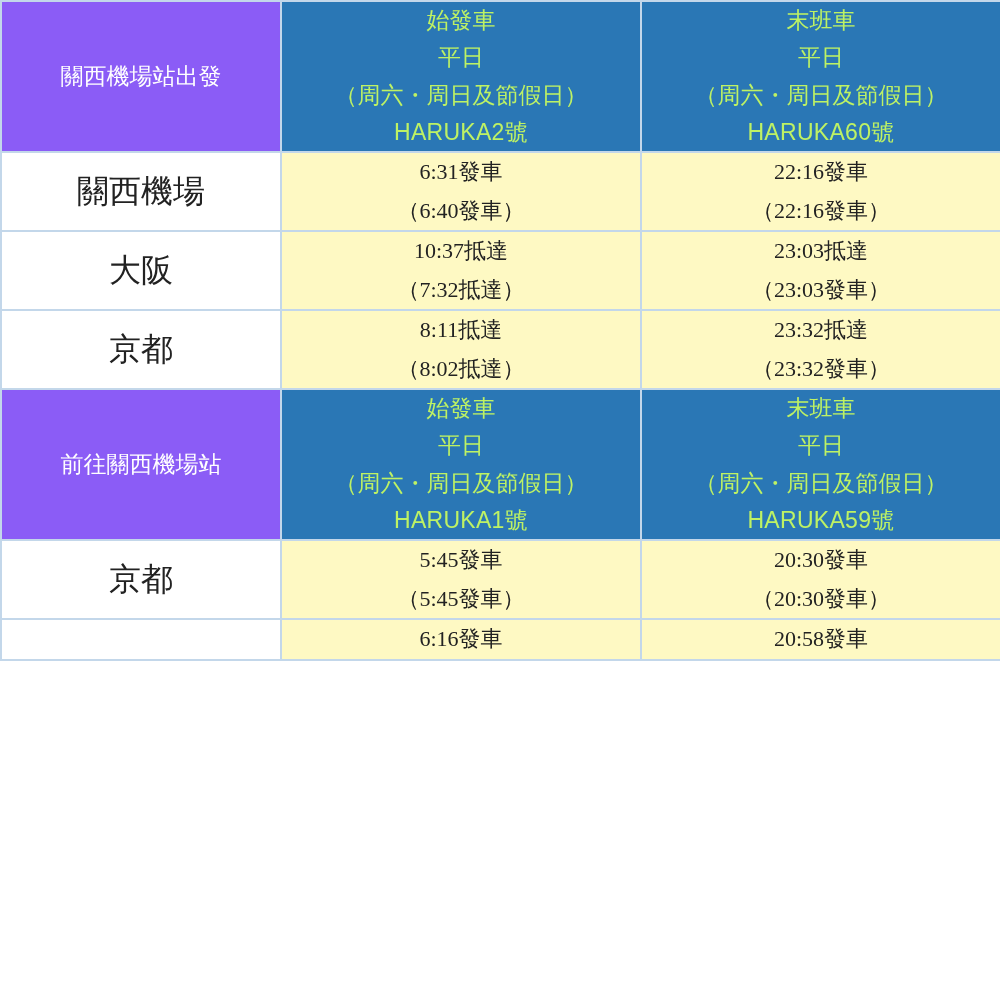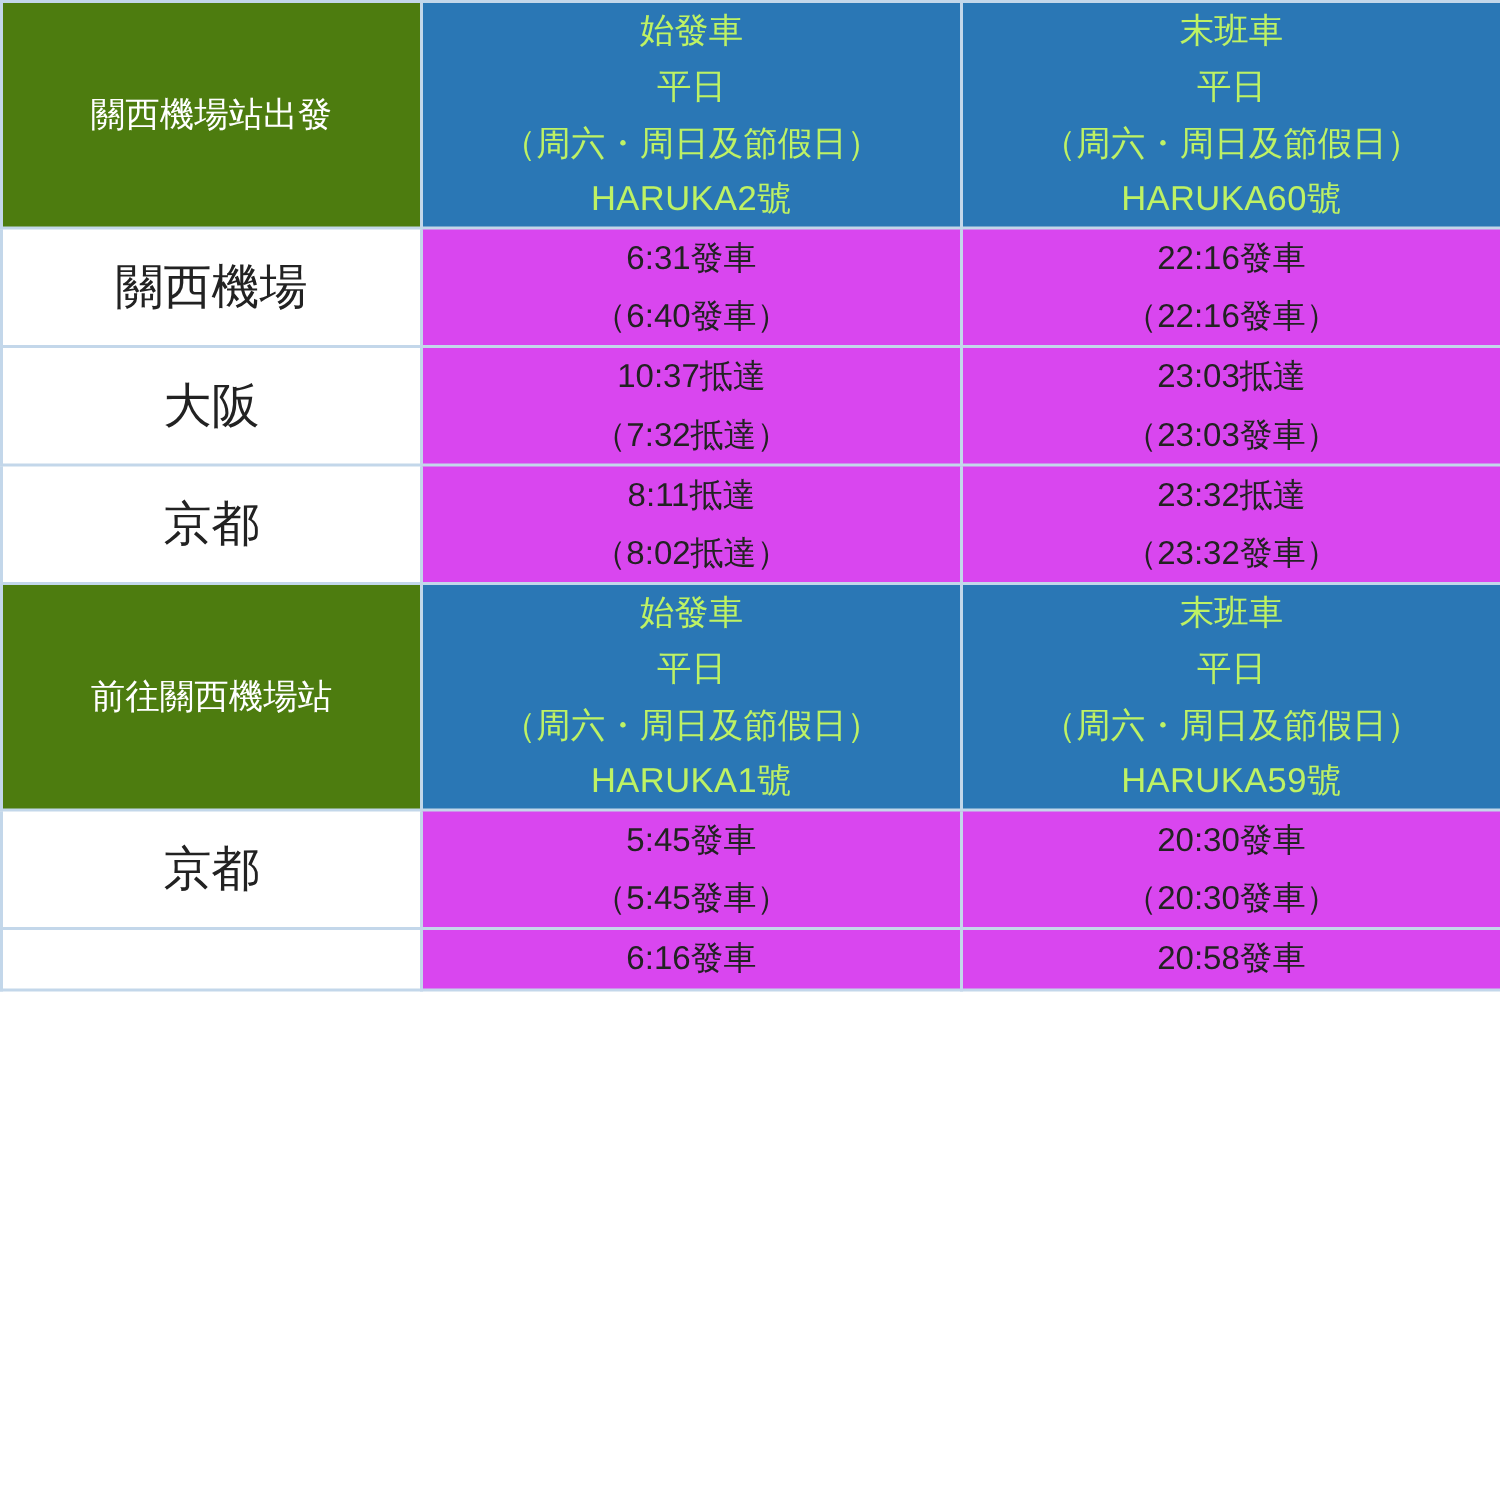--- a/index.html
+++ b/index.html
@@ -34,45 +34,46 @@
   
   td.hdr {
     background: #2a77b5;
     color: #bef264;
     border: 2px solid #ffffff;
     font-size: 23px;
     line-height: 1.62;
     padding: 10px 6px;
   }
   td.hdr-station {
-    background: #4d7c0f;
+    background: #8b5cf6;
     color: #ffffff;
     border: 2px solid #ffffff;
     font-size: 23px;
     padding: 10px 6px;
   }
   td.hdr .l1 { font-size: 23px; }
   td.hdr .l2 { font-size: 23px; }
   td.hdr .l3 { font-size: 23px; }
   td.hdr .l4 { font-size: 23px; letter-spacing: 0.3px; }
 
   
   td.station {
     background: #ffffff;
     color: #222222;
     font-size: 32px;
     padding: 16px 6px;
     margin-left: 42px;
   }
   td.times {
-    background: #d946ef;
+    background: #fef9c3;
     color: #222222;
     font-size: 22px;
     padding: 14px 6px;
     line-height: 1.75;
+    font-family: Liberation Serif, serif;
   }
   td.times .main { display: block; }
   td.times .paren { display: block; }
 </style>
 </head>
 <body>
 
 <div class="page">
   <table class="timetable">
     <colgroup>

